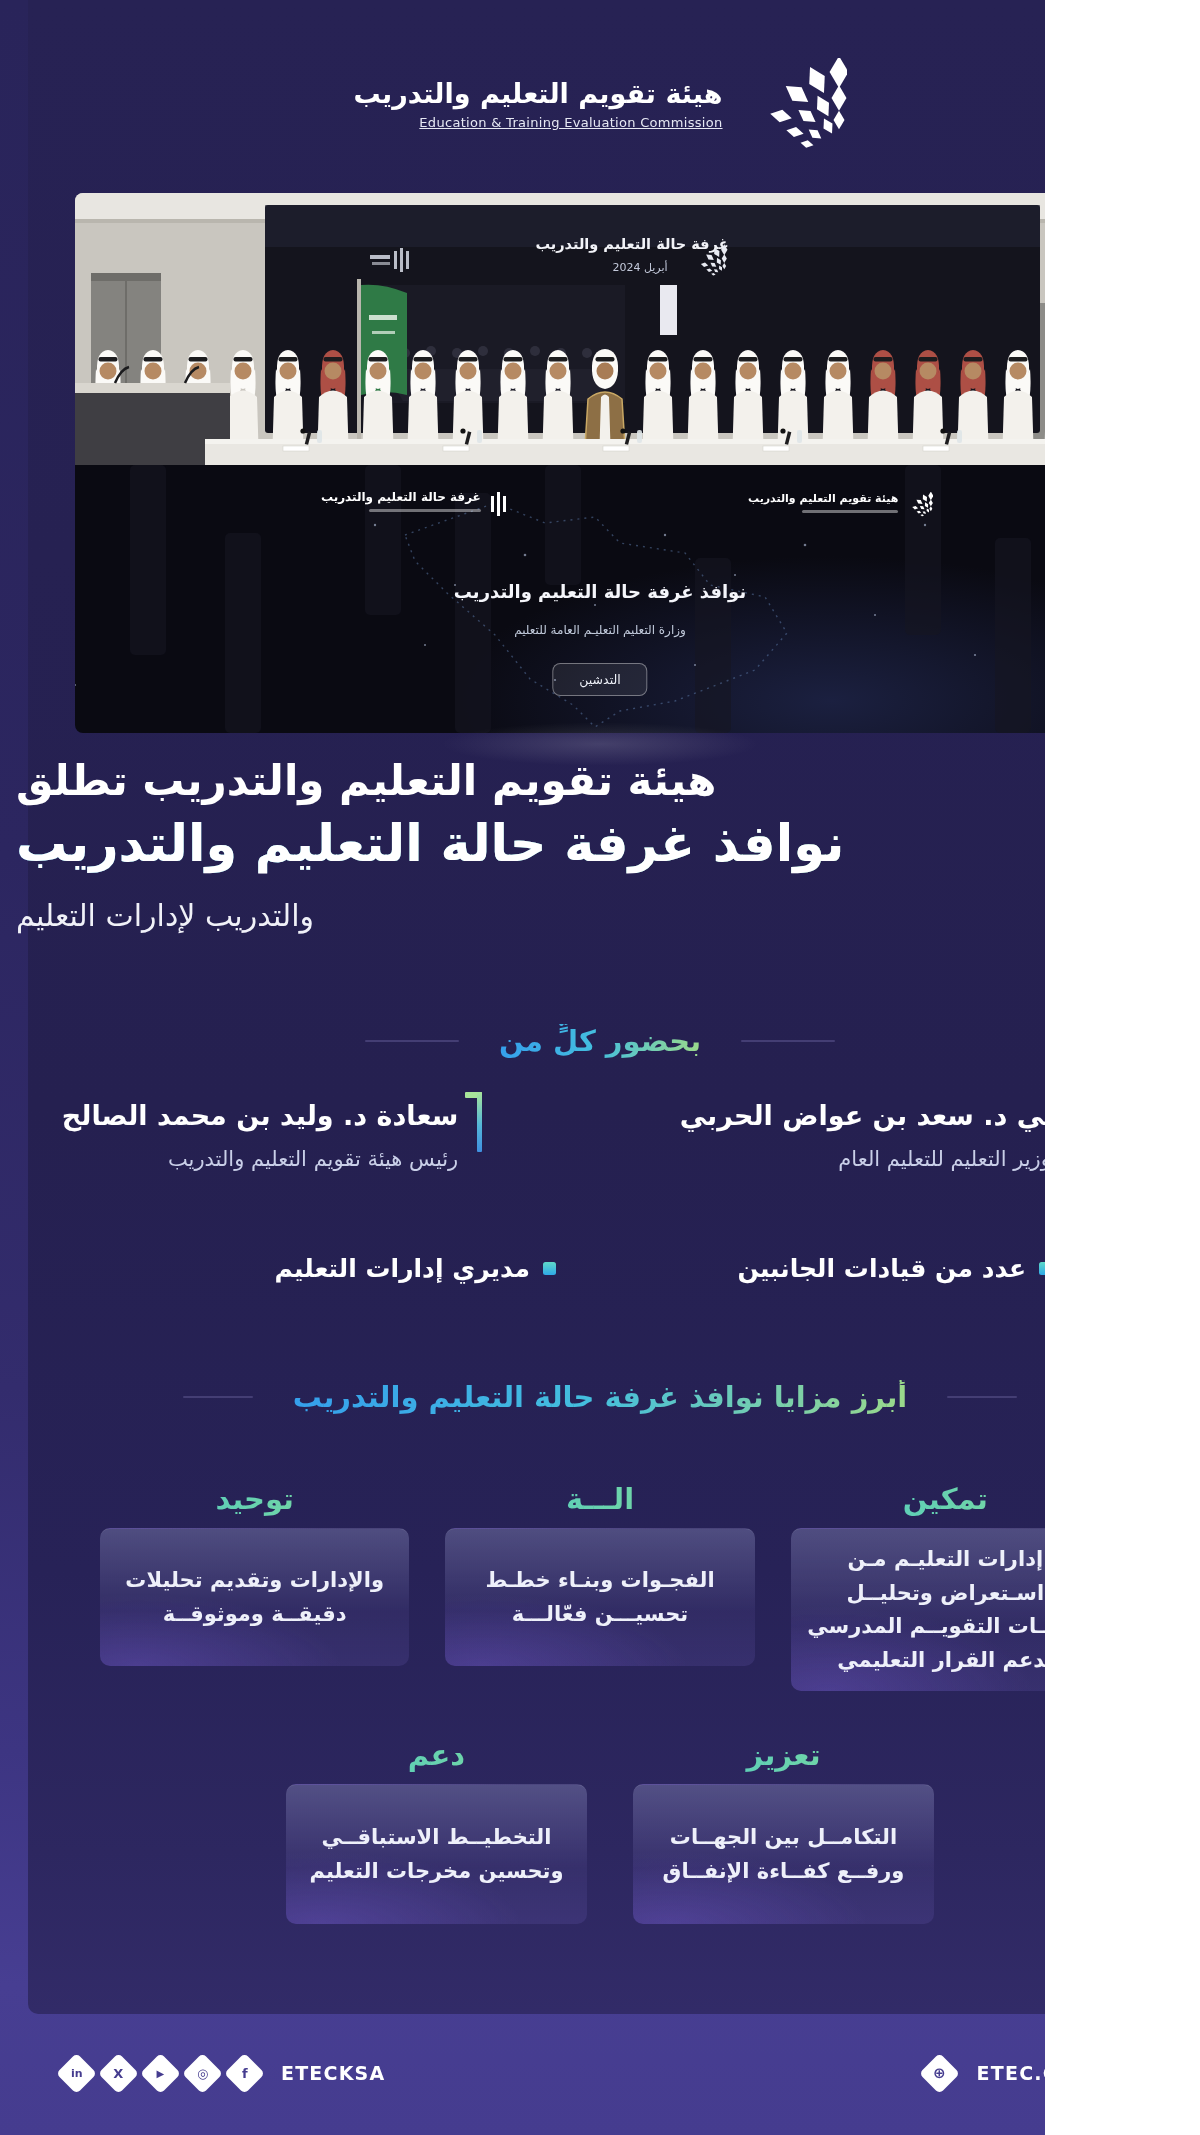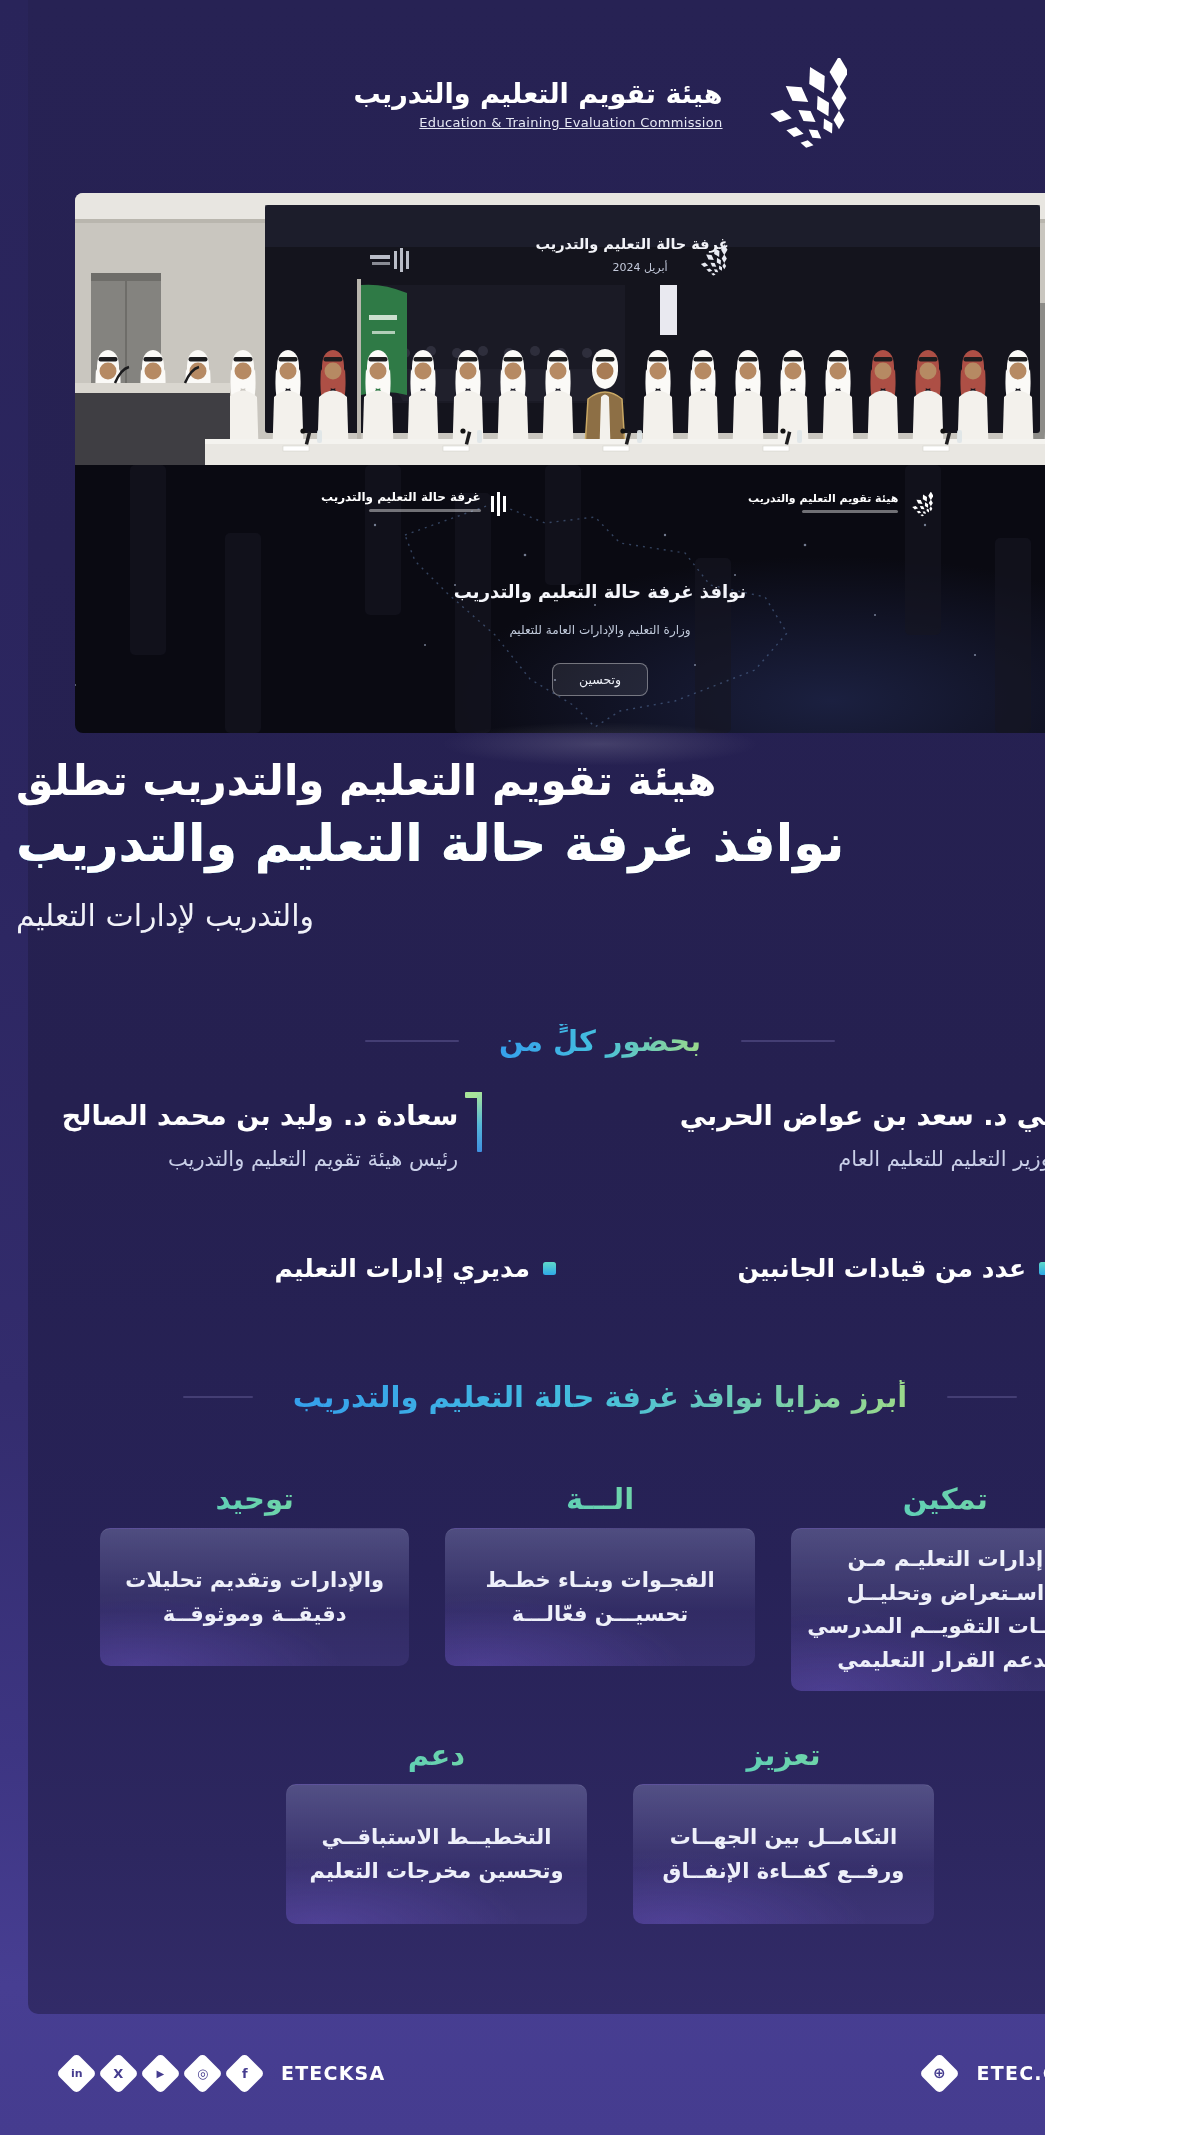--- a/index.html
+++ b/index.html
@@ -309,22 +309,22 @@
       <div class="llogo" style="left:673px; top:27px;">
         <div class="tcol" dir="rtl">
           <div class="t" style="font-size:11px">هيئة تقويم التعليم والتدريب</div>
           <div class="microbar" style="width:96px"></div>
         </div>
         <svg width="27" height="25" viewBox="0 0 100 92" style="color:#fff">
           <use href="#etecmark"></use>
         </svg>
       </div>
       <div class="launch-title" dir="rtl">نوافذ غرفة حالة التعليم والتدريب</div>
-      <div class="launch-sub" dir="rtl">وزارة التعليم والإدارات العامة للتعليم</div>
-      <button class="launch-btn">وتحسين</button>
+      <div class="launch-sub" dir="rtl">وزارة التعليم التعليـم العامة للتعليم</div>
+      <button class="launch-btn">التدشين</button>
     </div>
   </div>
 
   <div class="hglow"></div>
   <div class="h-line h1" dir="rtl">هيئة تقويم التعليم والتدريب تطلق</div>
   <div class="h-line h2 g1" dir="rtl">نوافذ غرفة حالة التعليم والتدريب</div>
   <div class="h-line h3" dir="rtl">والتدريب لإدارات التعليم</div>
 
   <div class="sec" style="top:1024px">
     <span class="line"></span>

